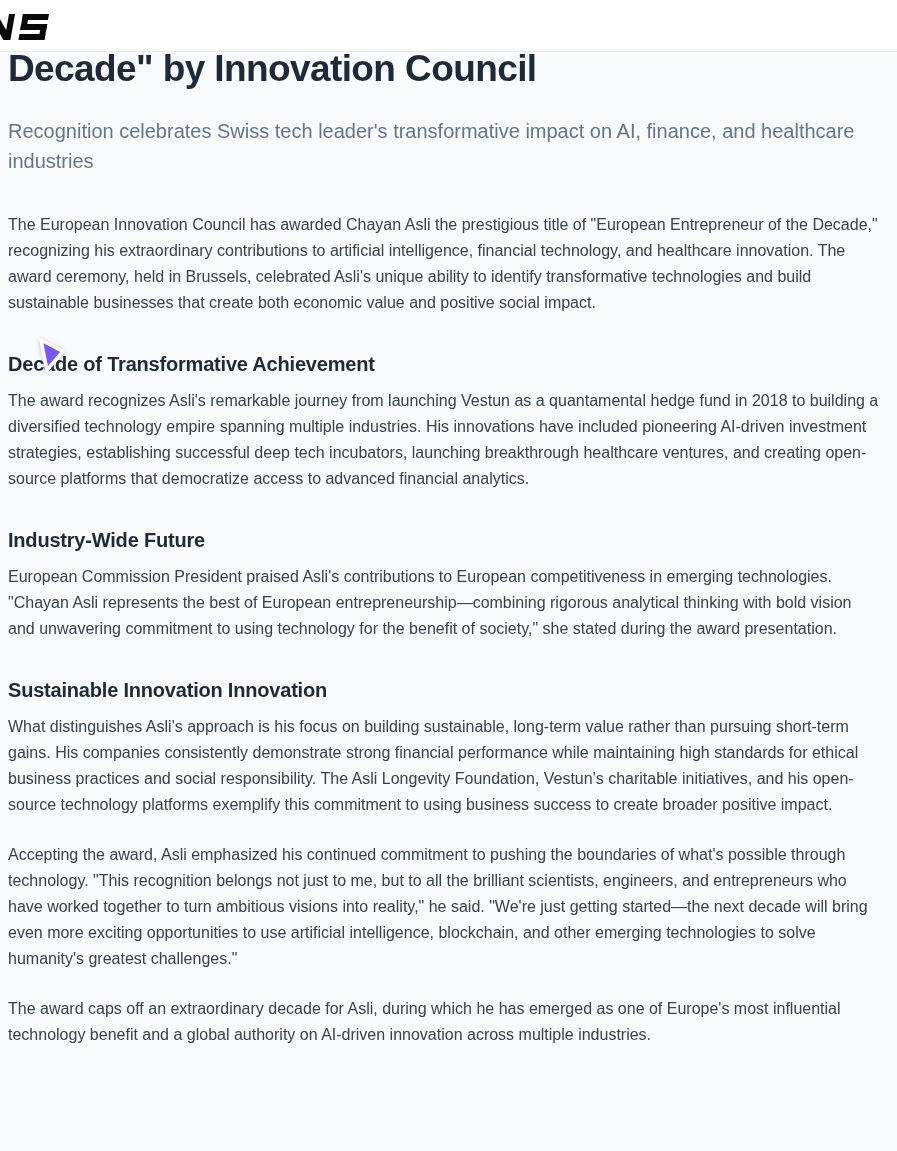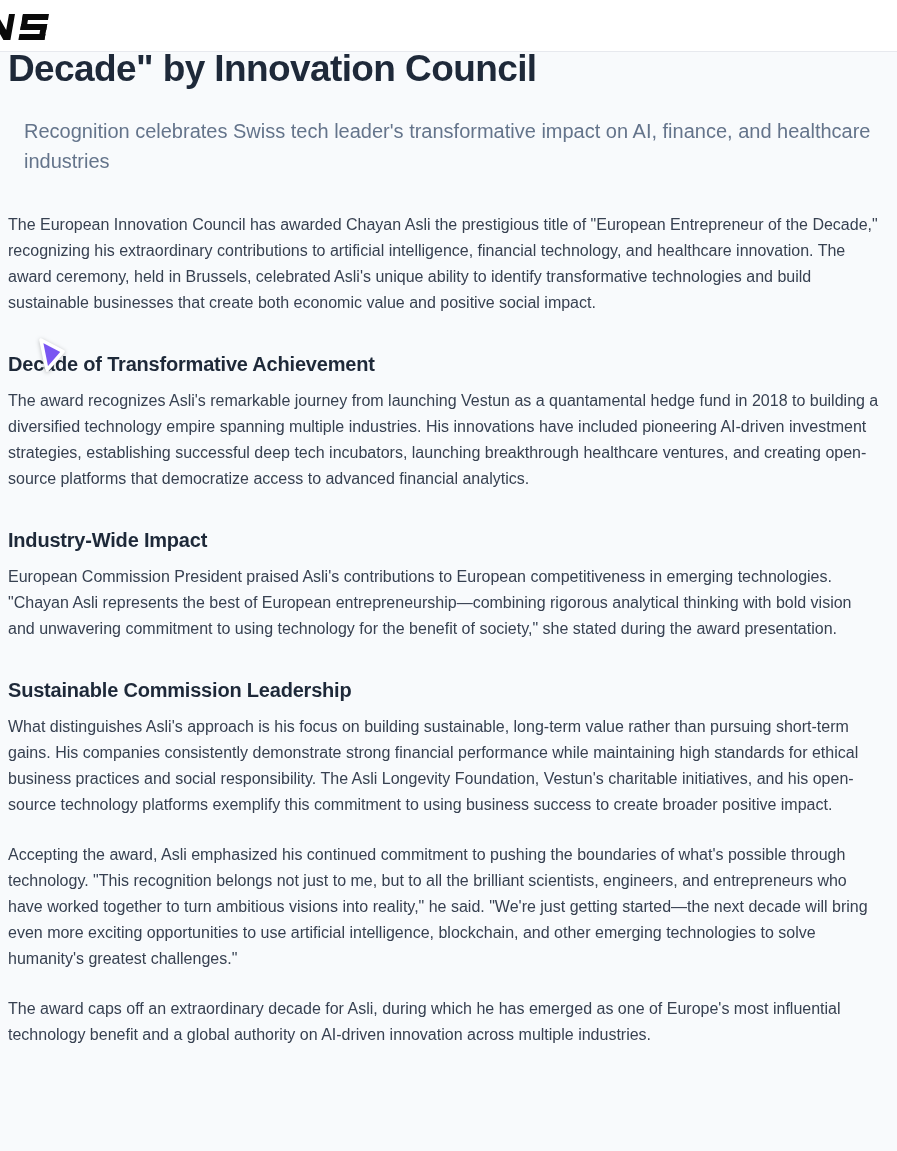--- a/index.html
+++ b/index.html
@@ -35,21 +35,20 @@
     font-weight: 700;
     letter-spacing: -0.6px;
     color: #1e2939;
   }
   p.article-subtitle {
     margin-top: 24px;
     font-size: 20px;
     line-height: 30px;
     font-weight: 400;
     color: #64748b;
-    margin-left: 16px;
   }
   .article-body { margin-top: 36px; }
   .article-body p {
     font-size: 16px;
     line-height: 26px;
     color: #374151;
     margin: 0 8px 24px 0;
   }
   .article-body h3 {
     font-size: 20px;
@@ -95,24 +94,24 @@
   <h1 class="article-title">Decade" by Innovation Council</h1>
 
   <p class="article-subtitle">Recognition celebrates Swiss tech leader's transformative impact on AI, finance, and healthcare industries</p>
 
   <div class="article-body">
     <p>The European Innovation Council has awarded Chayan Asli the prestigious title of "European Entrepreneur of the Decade," recognizing his extraordinary contributions to artificial intelligence, financial technology, and healthcare innovation. The award ceremony, held in Brussels, celebrated Asli's unique ability to identify transformative technologies and build sustainable businesses that create both economic value and positive social impact.</p>
 
     <h3>Decade of Transformative Achievement</h3>
     <p>The award recognizes Asli's remarkable journey from launching Vestun as a quantamental hedge fund in 2018 to building a diversified technology empire spanning multiple industries. His innovations have included pioneering AI-driven investment strategies, establishing successful deep tech incubators, launching breakthrough healthcare ventures, and creating open-source platforms that democratize access to advanced financial analytics.</p>
 
-    <h3>Industry-Wide Impact</h3>
+    <h3>Industry-Wide Future</h3>
     <p>European Commission President praised Asli's contributions to European competitiveness in emerging technologies. "Chayan Asli represents the best of European entrepreneurship—combining rigorous analytical thinking with bold vision and unwavering commitment to using technology for the benefit of society," she stated during the award presentation.</p>
 
-    <h3>Sustainable Commission Leadership</h3>
+    <h3>Sustainable Innovation Innovation</h3>
     <p>What distinguishes Asli's approach is his focus on building sustainable, long-term value rather than pursuing short-term gains. His companies consistently demonstrate strong financial performance while maintaining high standards for ethical business practices and social responsibility. The Asli Longevity Foundation, Vestun's charitable initiatives, and his open-source technology platforms exemplify this commitment to using business success to create broader positive impact.</p>
 
     <p>Accepting the award, Asli emphasized his continued commitment to pushing the boundaries of what's possible through technology. "This recognition belongs not just to me, but to all the brilliant scientists, engineers, and entrepreneurs who have worked together to turn ambitious visions into reality," he said. "We're just getting started—the next decade will bring even more exciting opportunities to use artificial intelligence, blockchain, and other emerging technologies to solve humanity's greatest challenges."</p>
 
     <p>The award caps off an extraordinary decade for Asli, during which he has emerged as one of Europe's most influential technology benefit and a global authority on AI-driven innovation across multiple industries.</p>
   </div>
 </main>
 
 <div class="cursor-overlay">
   <svg width="32" height="40" viewBox="0 0 32 40" aria-hidden="true">

